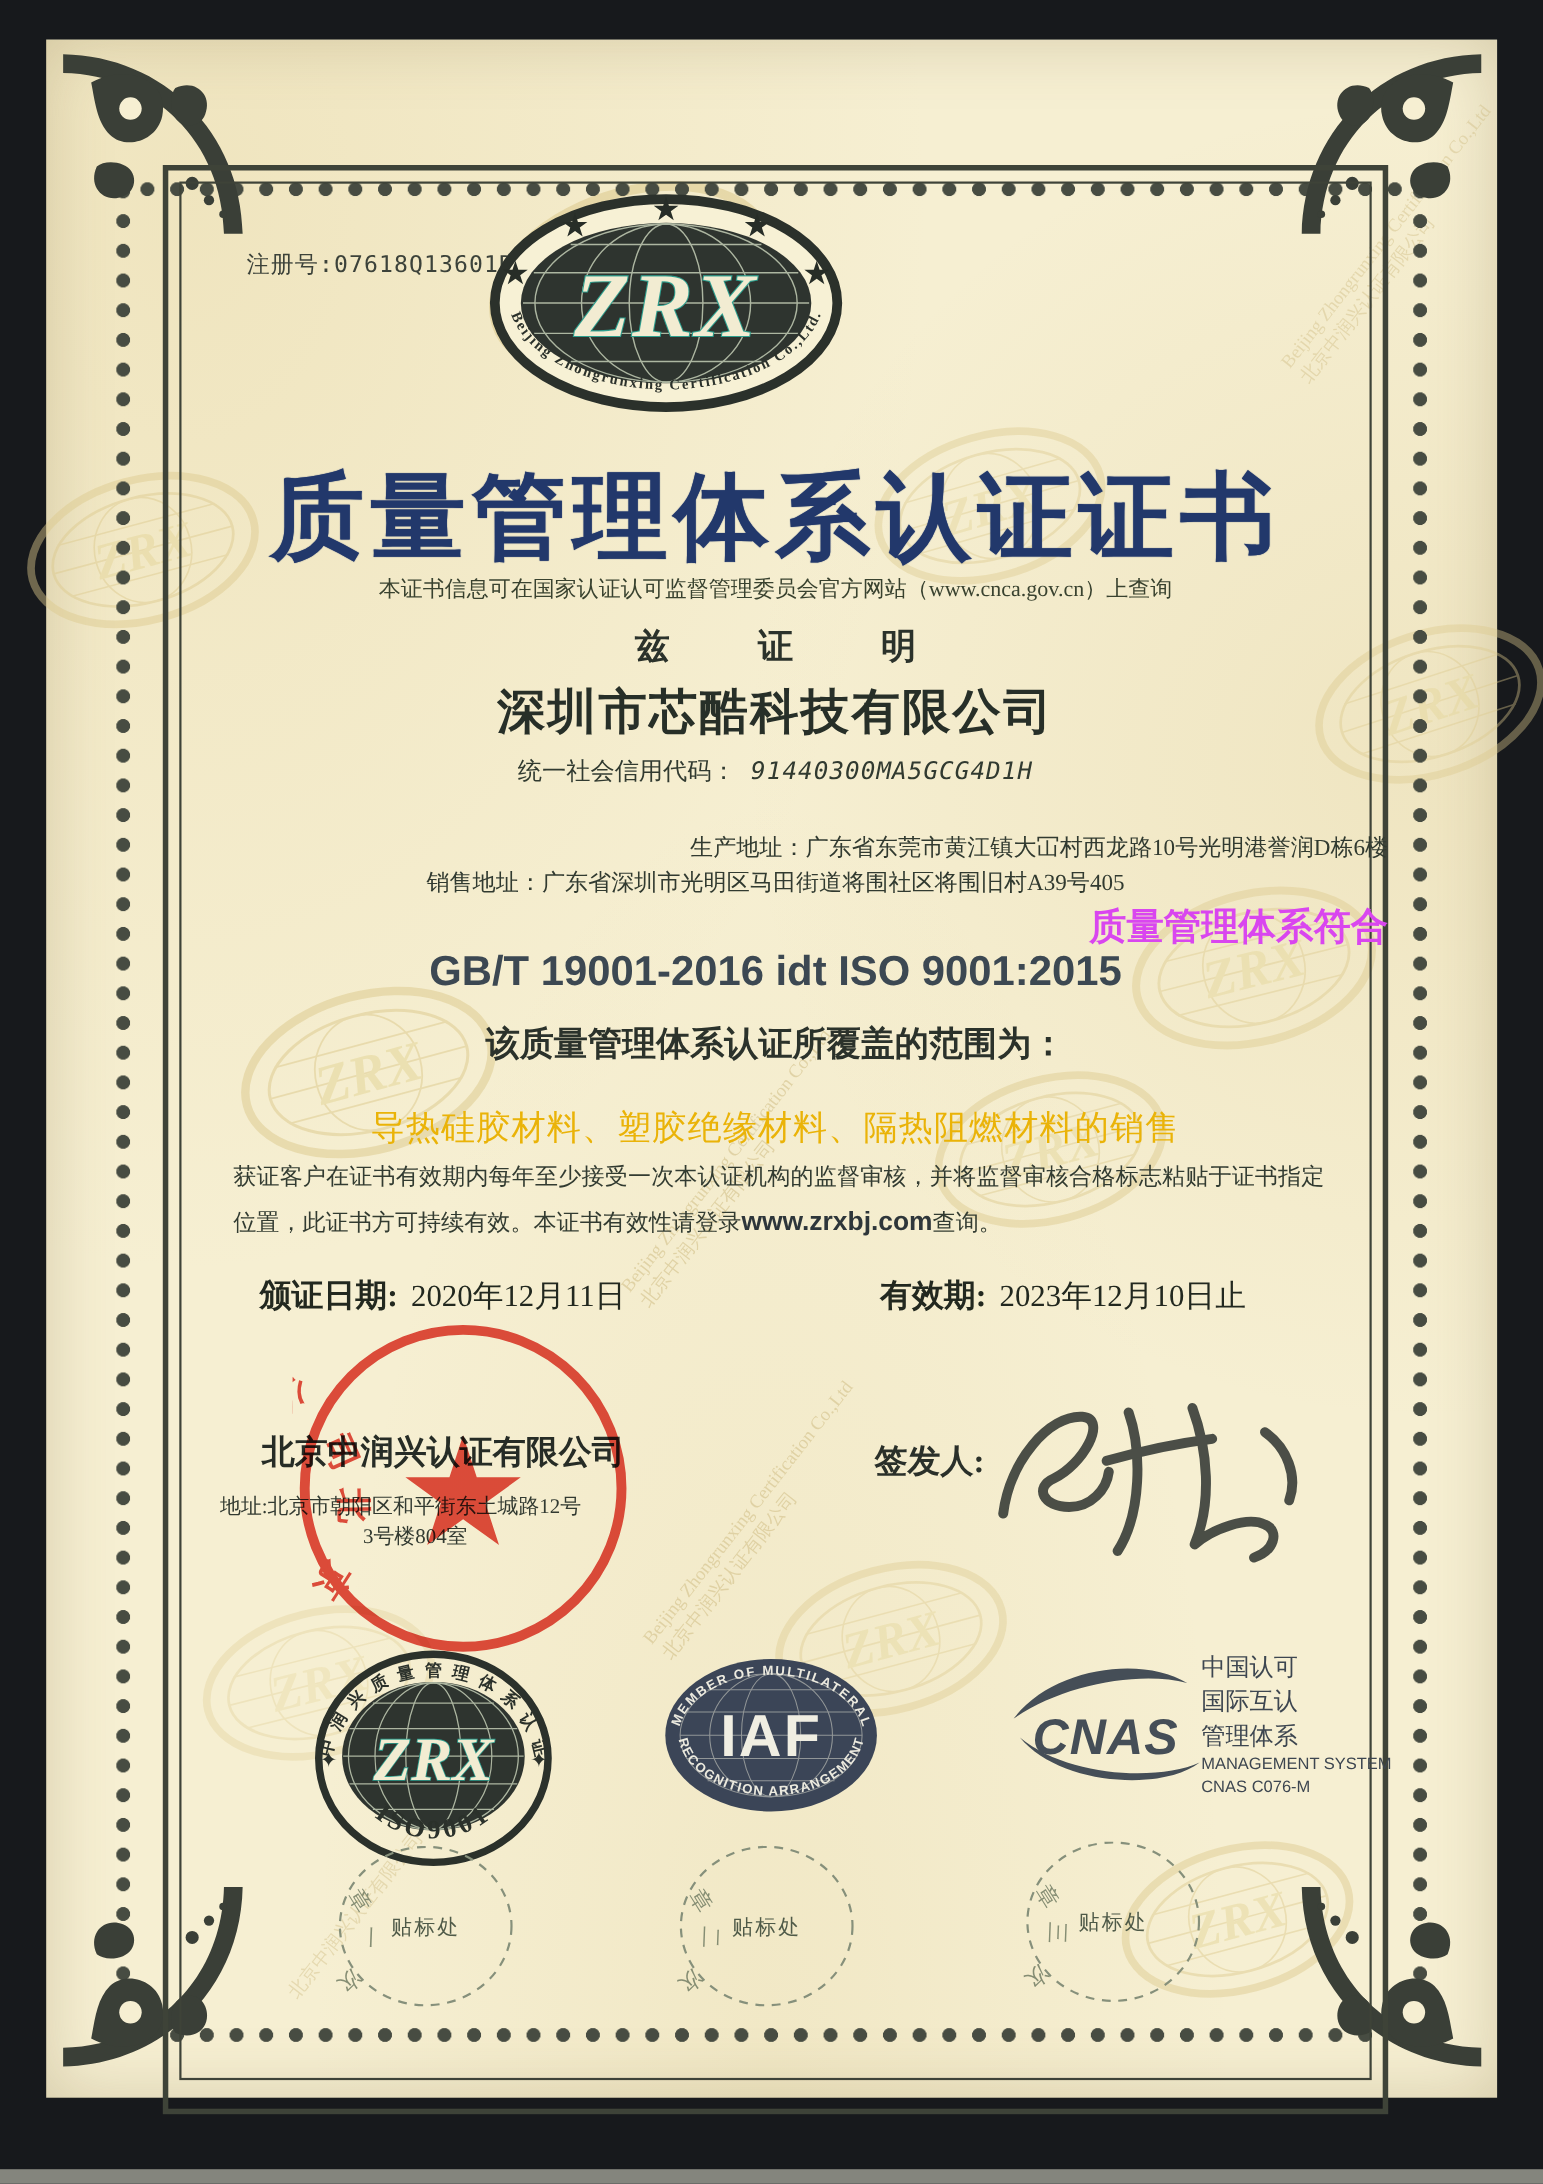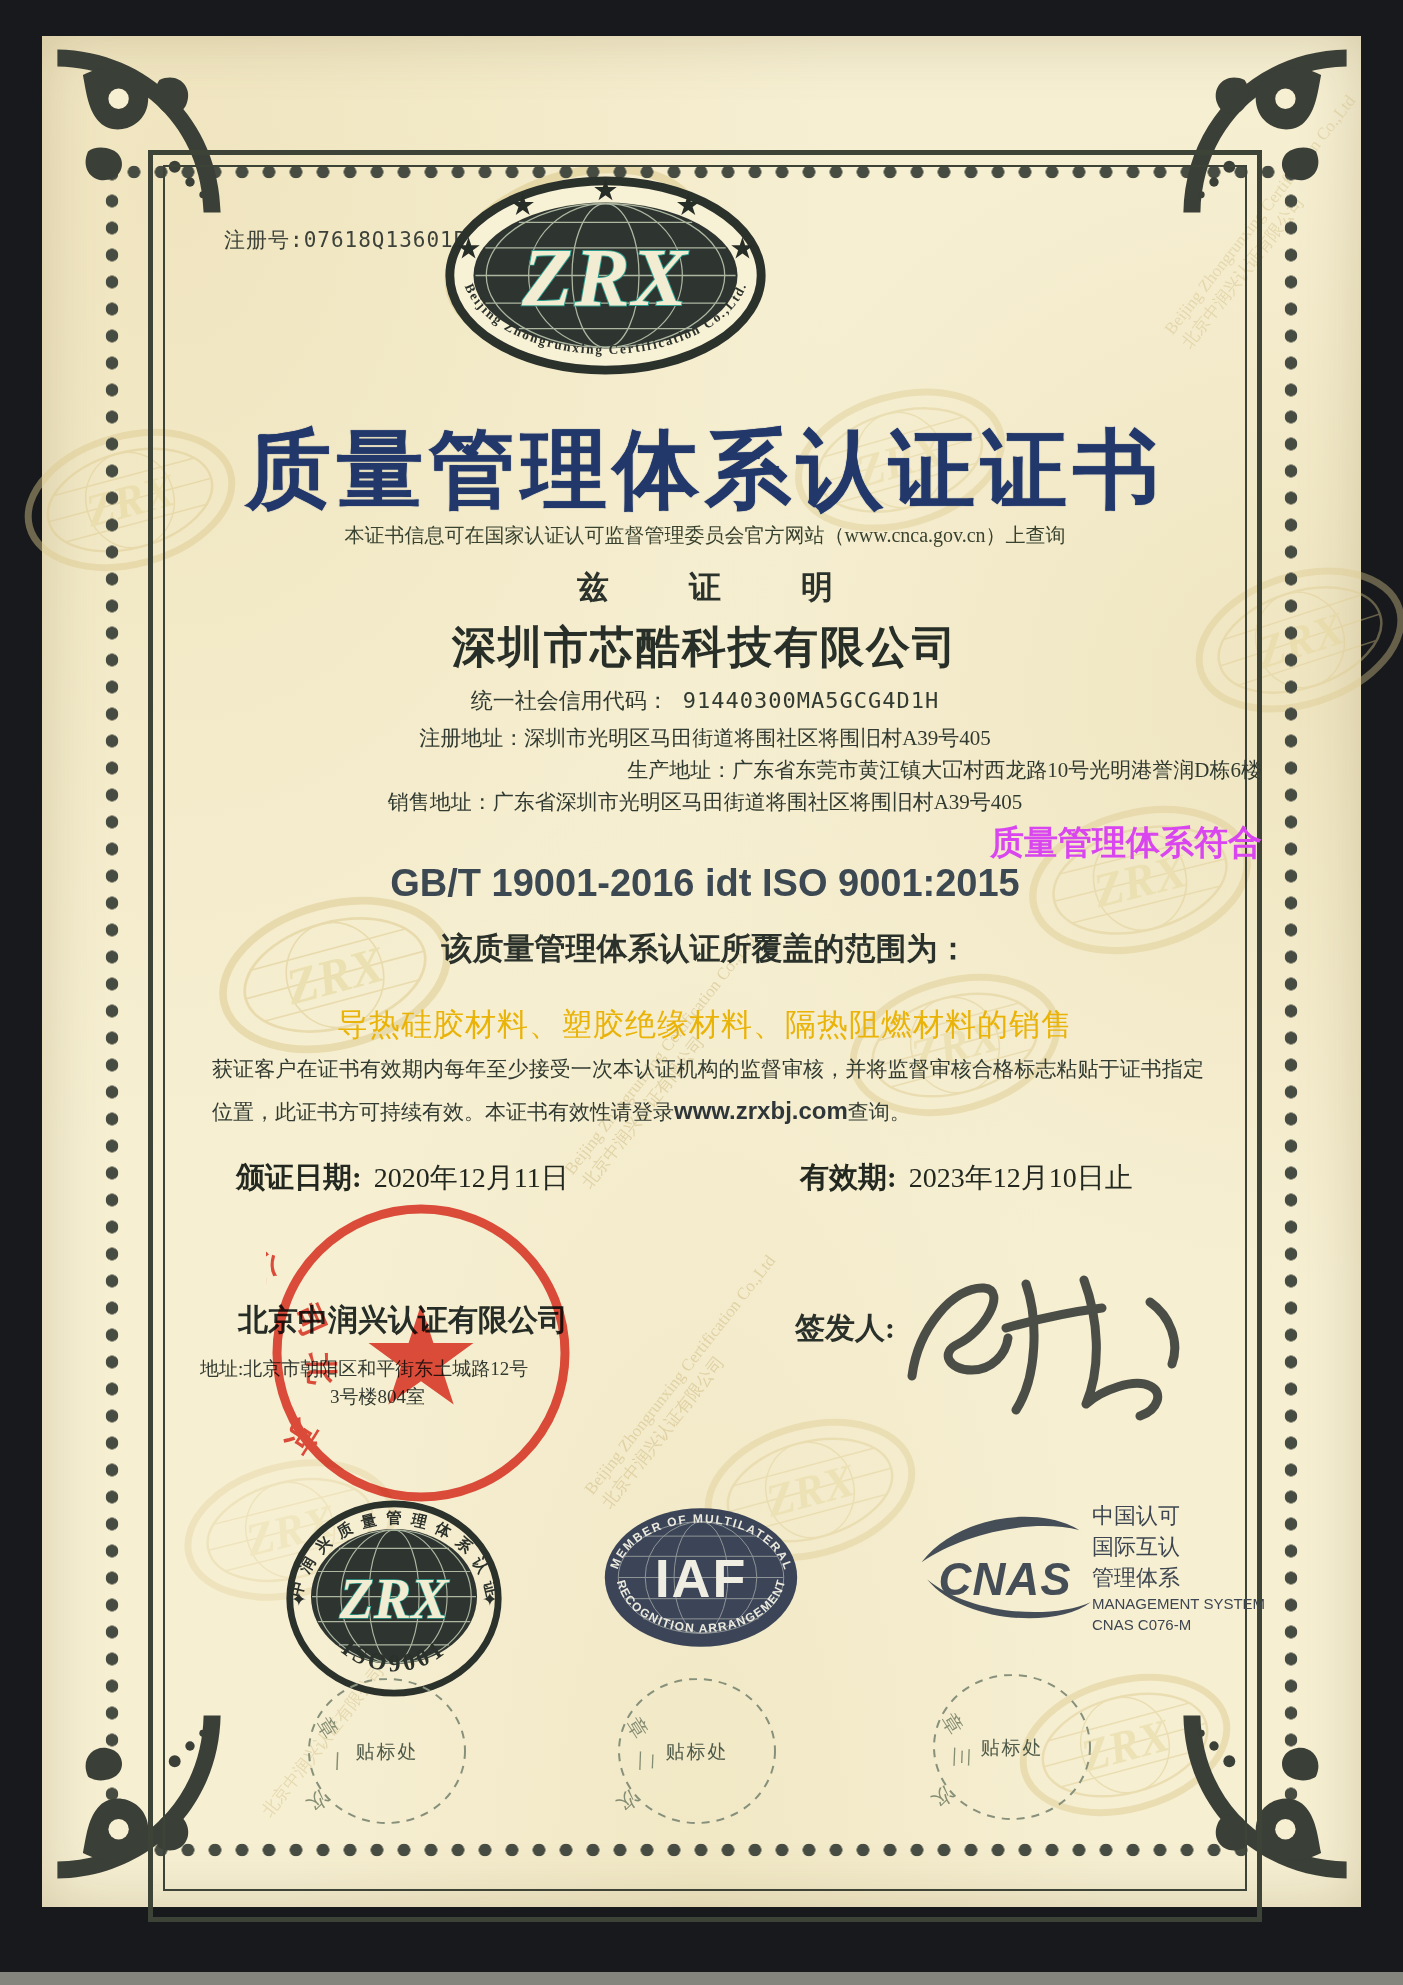--- a/index.html
+++ b/index.html
@@ -31,21 +31,21 @@
 
   .ctext{position:absolute;left:148px;width:1114px;text-align:center;color:#313a30;z-index:3;}
   .regno{position:absolute;left:224px;top:226px;font-family:"DejaVu Sans Mono",monospace;
     font-size:21px;letter-spacing:1px;color:#3c423a;z-index:3;}
   .title{top:412px;font-size:86px;font-weight:bold;letter-spacing:6px;color:#22386b;
     text-shadow:0 0 1px #22386b;}
   .infoline{top:522px;font-size:20px;color:#39422f;}
   .hereby{top:566px;font-size:32px;font-weight:bold;letter-spacing:36px;text-indent:36px;color:#2b322b;}
   .company{top:618px;font-size:44px;font-weight:600;color:#272f28;letter-spacing:2px;}
   .credit{top:686px;font-size:22px;}
-  .credit .mono{font-family:"DejaVu Sans Mono",monospace;margin-left:14px;letter-spacing:1px;}
+  .credit .mono{font-family:"DejaVu Sans Mono",monospace;margin-left:14px;letter-spacing:1px;font-style:italic;}
   .addr1{top:724px;font-size:21px;}
   .addr2{top:756px;font-size:21px;text-align:right;}
   .addr3{top:788px;font-size:21px;}
   .conform{top:820px;font-size:34px;font-weight:bold;color:#d946ef;text-align:right;}
   .standard{top:862px;font-size:38px;font-weight:bold;color:#3c4852;
     font-family:"Liberation Sans","DejaVu Sans",sans-serif;letter-spacing:0px;}
   .scopeintro{top:928px;font-size:31px;font-weight:bold;color:#2b322b;}
   .scope{top:1004px;font-size:31px;color:#eab308;letter-spacing:1px;}
   .para{position:absolute;left:212px;top:1048px;width:992px;font-size:21px;line-height:42px;
     color:#323b31;text-align:justify;z-index:3;}
@@ -206,23 +206,20 @@
   </svg>
 
   <div class="ctext title">质量管理体系认证证书</div>
   <div class="ctext infoline">本证书信息可在国家认证认可监督管理委员会官方网站（www.cnca.gov.cn）上查询</div>
   <div class="ctext hereby">兹 证 明</div>
   <div class="ctext company">深圳市芯酷科技有限公司</div>
 
   <div class="ctext credit">
     <span>统一社会信用代码：</span><span class="mono">91440300MA5GCG4D1H</span>
   </div>
-  <div class="ctext addr1">
-    <span>注册地址：</span><span>深圳市光明区马田街道将围社区将围旧村A39号405</span>
-  </div>
   <div class="ctext addr2">
     <span>生产地址：</span><span>广东省东莞市黄江镇大冚村西龙路10号光明港誉润D栋6楼</span>
   </div>
   <div class="ctext addr3">
     <span>销售地址：</span><span>广东省深圳市光明区马田街道将围社区将围旧村A39号405</span>
   </div>
 
   <div class="ctext conform">质量管理体系符合</div>
   <div class="ctext standard">GB/T 19001-2016 idt ISO 9001:2015</div>
   <div class="ctext scopeintro">该质量管理体系认证所覆盖的范围为：</div>

